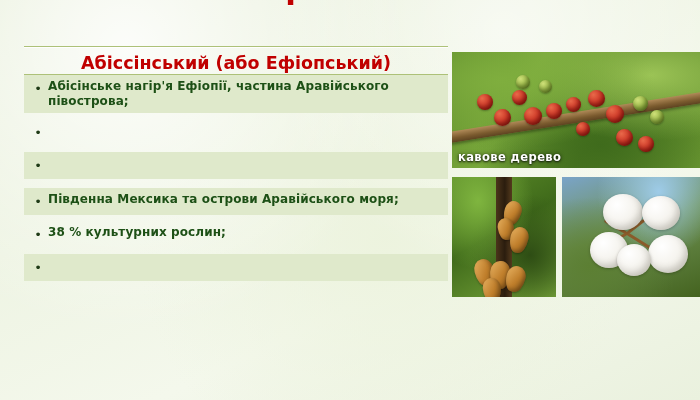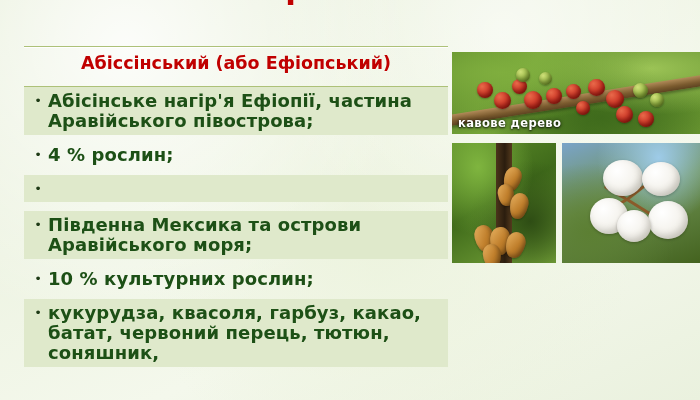--- a/index.html
+++ b/index.html
@@ -27,53 +27,53 @@
   
   .content{
     position:absolute;left:24px;top:46px;width:424px;
   }
   .rule{
     height:0;border-top:1.6px solid #adc178;
     box-shadow:0 1px 0 rgba(255,255,255,.85);
   }
   .sec-head{
     color:#c00000;font-weight:bold;font-size:17.5px;line-height:21px;
-    text-align:center;padding:6px 0 12px 0;
+    text-align:center;padding:6px 0 0 0;
     text-shadow:0 1px 0 rgba(255,255,255,.5);
   }
   .sec-head.sub{font-size:17px;}
   .band{
     display:flex;align-items:flex-start;
     padding:4px 6px 4px 4px;
   }
   .band.shade{background:#dfe9cb;}
   .band.plain{background:transparent;}
   .bullet{
     color:#1f3b16;font-size:13px;line-height:18px;
     width:20px;flex:0 0 20px;text-align:center;
     padding-top:1px;
   }
   .btext{
-    color:#1d5016;font-weight:bold;font-size:18px;line-height:20px;
+    color:#1d5016;font-weight:bold;font-size:12px;line-height:15px;
     letter-spacing:.1px;flex:1 1 auto;
   }
   .gap{height:9px;}
   .gap2{height:6px;}
   
   .photos{position:absolute;left:452px;top:52px;width:248px;}
   .photo{
     position:relative;overflow:hidden;background:#2d4a16;
   }
   .photo .cap{
     position:absolute;left:6px;bottom:4px;
     color:#ffffff;font-weight:bold;font-size:11.5px;
     letter-spacing:.4px;
     text-shadow:0 1px 2px rgba(0,0,0,.75),0 0 4px rgba(0,0,0,.6);
   }
-  .ph-coffee{height:82px;}
+  .ph-coffee{height:116px;}
   .ph-sesame{height:95px;margin-top:9px;}
   .row-bottom{display:flex;margin-top:9px;}
   .ph-cacao{width:104px;height:120px;}
   .ph-cotton{flex:1 1 auto;height:120px;margin-left:6px;}
   
   .coffee-bg{
     position:absolute;inset:0;
     background:
       radial-gradient(ellipse at 20% 25%, #7fae3e 0%, rgba(127,174,62,0) 55%),
       radial-gradient(ellipse at 80% 20%, #9cc456 0%, rgba(156,196,86,0) 50%),
@@ -157,43 +157,41 @@
     <div class="sec-head">Абіссінський (або Ефіопський)</div>
     <div class="rule"></div>
 
     <div class="band shade">
       <div class="bullet">•</div>
       <div class="btext">Абісінське нагір'я Ефіопії, частина Аравійського півострова;</div>
     </div>
     <div class="gap2"></div>
     <div class="band plain">
       <div class="bullet">•</div>
-      <div class="btext">4 % рослин;</div>
     </div>
     <div class="gap2"></div>
     <div class="band shade">
       <div class="bullet">•</div>
     </div>
 
     <div class="gap"></div>
 
 
     <div class="band shade">
       <div class="bullet">•</div>
       <div class="btext">Південна Мексика та острови Аравійського моря;</div>
     </div>
     <div class="gap2"></div>
     <div class="band plain">
       <div class="bullet">•</div>
-      <div class="btext">10 % культурних рослин;</div>
-    </div>
-    <div class="gap2"></div>
-    <div class="band shade">
-      <div class="bullet">•</div>
-      <div class="btext">кукурудза, квасоля, гарбуз, какао, батат, червоний перець, тютюн, соняшник,</div>
+      <div class="btext">38 % культурних рослин;</div>
+    </div>
+    <div class="gap2"></div>
+    <div class="band shade">
+      <div class="bullet">•</div>
     </div>
 
   </div>
 
   <div class="photos">
 
     <div class="photo ph-coffee">
       <div class="coffee-bg"></div>
       <div class="branch"></div>
       <div class="berry br-red" style="left:10%;top:36%;width:16px;height:16px;"></div>

